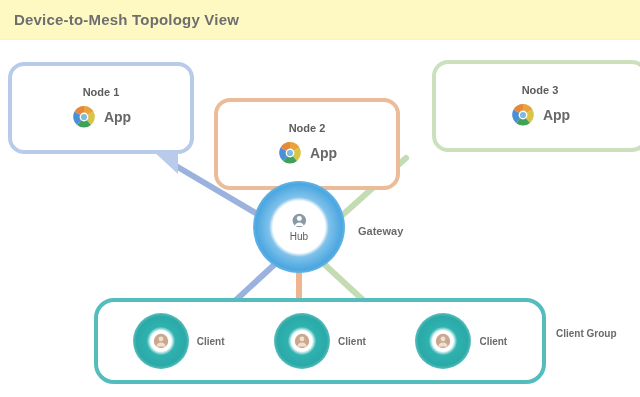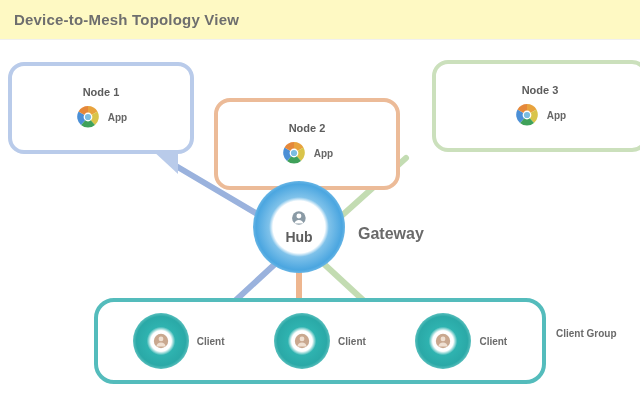--- a/index.html
+++ b/index.html
@@ -73,21 +73,21 @@
     color: #5c5c5c;
     margin-bottom: 6px;
     white-space: nowrap;
   }
   .card-body {
     display: flex;
     align-items: center;
     gap: 7px;
   }
   .card-label {
-    font-size: 10px;
+    font-size: 14px;
     font-weight: bold;
     color: #676767;
     white-space: nowrap;
   }
 
   .card-a { left: 8px;   top: 22px; width: 186px; height: 92px; border-color: #b9cbea; }
   .card-b { left: 214px; top: 22px; width: 186px; height: 92px; border-color: #ecbb98; margin-top: 36px; }
   .card-c { left: 432px; top: 20px; width: 216px; height: 92px; border-color: #cbe0bc; }
 
   
@@ -130,30 +130,30 @@
     position: absolute;
     left: 50%;
     top: 50%;
     transform: translate(-50%, -50%);
     display: flex;
     flex-direction: column;
     align-items: center;
     gap: 2px;
   }
   .hub-label {
-    font-size: 14px;
-    font-weight: bold;
+    font-size: 10px;
+    font-weight: normal;
     color: #5e5e5e;
     white-space: nowrap;
   }
   .hub-caption {
     position: absolute;
     left: 358px;
     top: 185px;
-    font-size: 16px;
+    font-size: 11px;
     font-weight: bold;
     color: #6a6a6a;
     white-space: nowrap;
   }
 
   
   .group {
     position: absolute;
     left: 94px;
     top: 258px;

